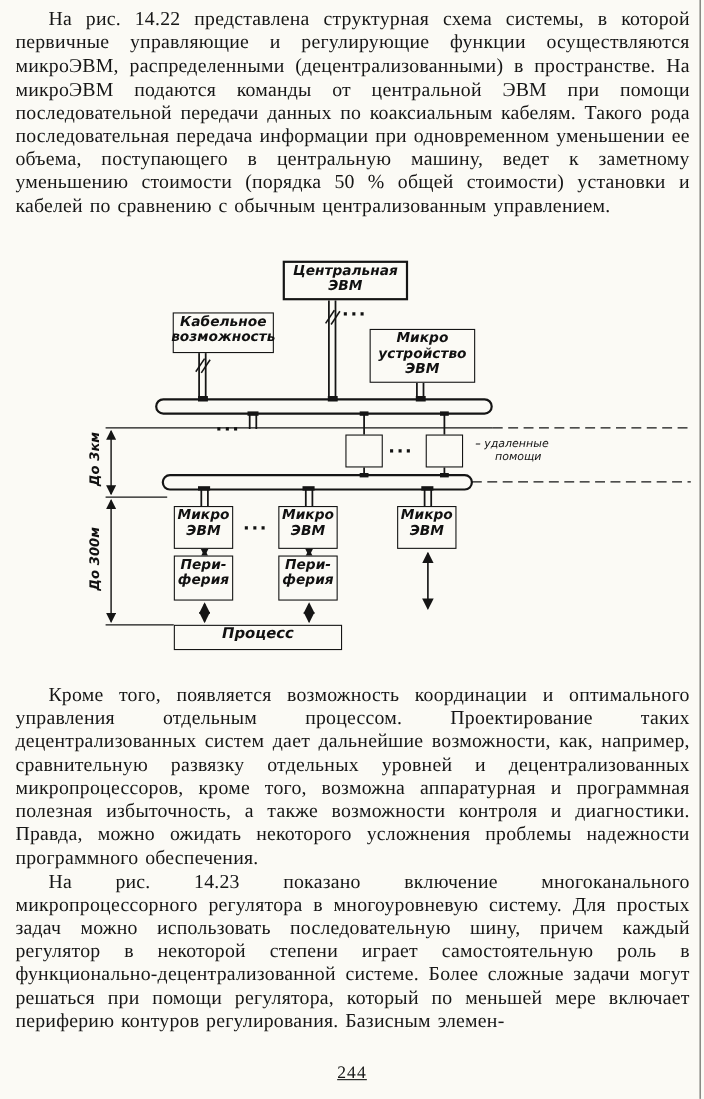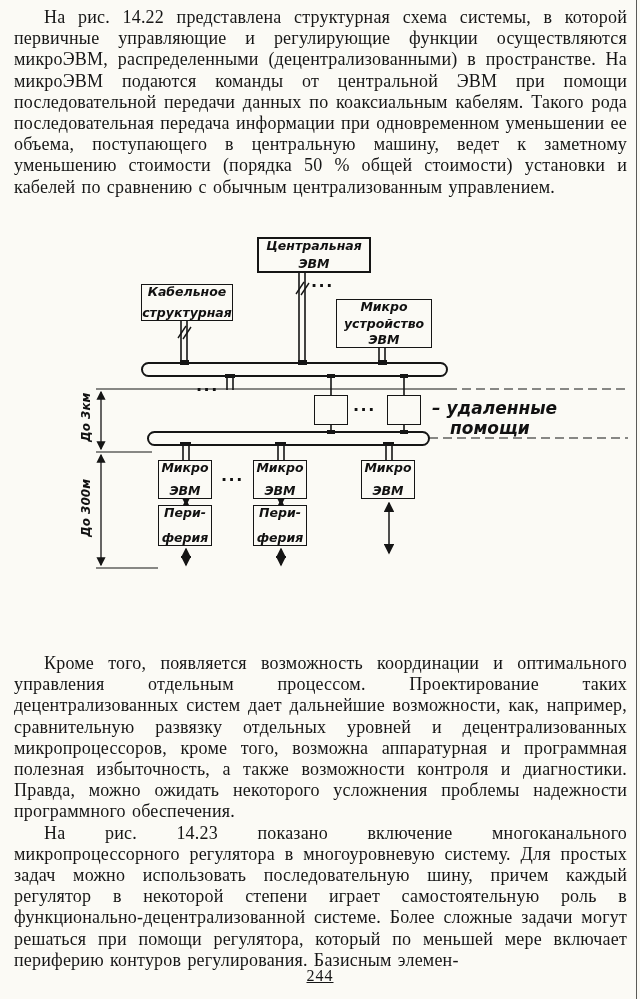--- a/index.html
+++ b/index.html
@@ -12,52 +12,52 @@
     overflow:hidden;
   }
   .bodytext {
     position:absolute; left:14px; width:613px;
     text-align:justify;
     font-size:18px; line-height:21.2px;
     letter-spacing:0.2px; word-spacing:1.5px;
   }
   .bodytext p { text-indent:30px; }
   #para1 { top:7px;font-family:Liberation Serif, serif; }
-  #lower { top:653px; }
+  #lower { top:621px; }
 
   #figure { position:absolute; left:0; top:232px; width:640px; height:400px; }
   #figure svg { position:absolute; left:0; top:0; }
 
   .fbox {
     position:absolute;
     border:1.7px solid #151515;
     background:#fbfaf5;
-    display:flex; flex-direction:column; align-items:center; justify-content:space-between;
+    display:flex; flex-direction:column; align-items:center; justify-content:flex-start;
     text-align:center;
     font-family:"DejaVu Sans", sans-serif;
     font-style:italic; font-weight:bold;
     font-size:12.5px; line-height:1.12; color:#111;
   }
   #box-central   { left:257px; top:5px;   width:114px; height:36px; border-width:2px; }
-  #box-cable     { left:141px; top:52px;  width:92px;  height:37px; }
+  #box-cable     { left:157px; top:52px;  width:92px;  height:37px; }
   #box-console   { left:336px; top:67px;  width:96px;  height:49px; }
   #box-remote1   { left:314px; top:163px; width:34px;  height:30px; }
   #box-remote2   { left:387px; top:163px; width:34px;  height:30px; }
   #box-micro1    { left:158px; top:228px; width:54px;  height:39px; }
   #box-micro2    { left:253px; top:228px; width:54px;  height:39px; }
   #box-micro3    { left:361px; top:228px; width:54px;  height:39px; }
   #box-periph1   { left:158px; top:273px; width:54px;  height:41px; }
   #box-periph2   { left:253px; top:273px; width:54px;  height:41px; }
   #box-process   { left:158px; top:336px; width:153px; height:23px; font-size:13.5px; }
 
   .flabel {
     position:absolute;
     font-family:"DejaVu Sans", sans-serif;
-    font-style:italic; font-weight:bold;
-    font-size:17px; line-height:1.2; color:#111;
+    font-style:italic; font-weight:normal;
+    font-size:10px; line-height:1.2; color:#111;
     white-space:nowrap;
   }
   #remote-label { left:432px; top:166px; }
   #remote-label .l2 { padding-left:18px; display:block; }
 
   .dim {
     position:absolute;
     font-family:"DejaVu Sans", sans-serif;
     font-style:italic; font-weight:bold;
     font-size:12px; color:#111;
@@ -177,21 +177,21 @@
     </g>
   </svg>
 
   <div class="fbox" id="box-central">
     <span>Центральная</span>
     <span>ЭВМ</span>
   </div>
 
   <div class="fbox" id="box-cable">
     <span>Кабельное</span>
-    <span>структурная</span>
+    <span>возможность</span>
   </div>
 
   <div class="fbox" id="box-console">
     <span>Микро</span>
     <span>устройство</span>
     <span>ЭВМ</span>
   </div>
 
   <div class="fbox" id="box-remote1"></div>
   <div class="fbox" id="box-remote2"></div>
@@ -211,20 +211,23 @@
 
   <div class="fbox" id="box-periph1">
     <span>Пери-</span>
     <span>ферия</span>
   </div>
   <div class="fbox" id="box-periph2">
     <span>Пери-</span>
     <span>ферия</span>
   </div>
 
+  <div class="fbox" id="box-process">
+    <span>Процесс</span>
+  </div>
 
   <div class="flabel" id="remote-label">
     <span>– удаленные</span>
     <span class="l2">помощи</span>
   </div>
 
   <div class="dim" id="dim-top">До 3км</div>
   <div class="dim" id="dim-bottom">До 300м</div>
 
   <span class="dots" id="dots-central">···</span>

